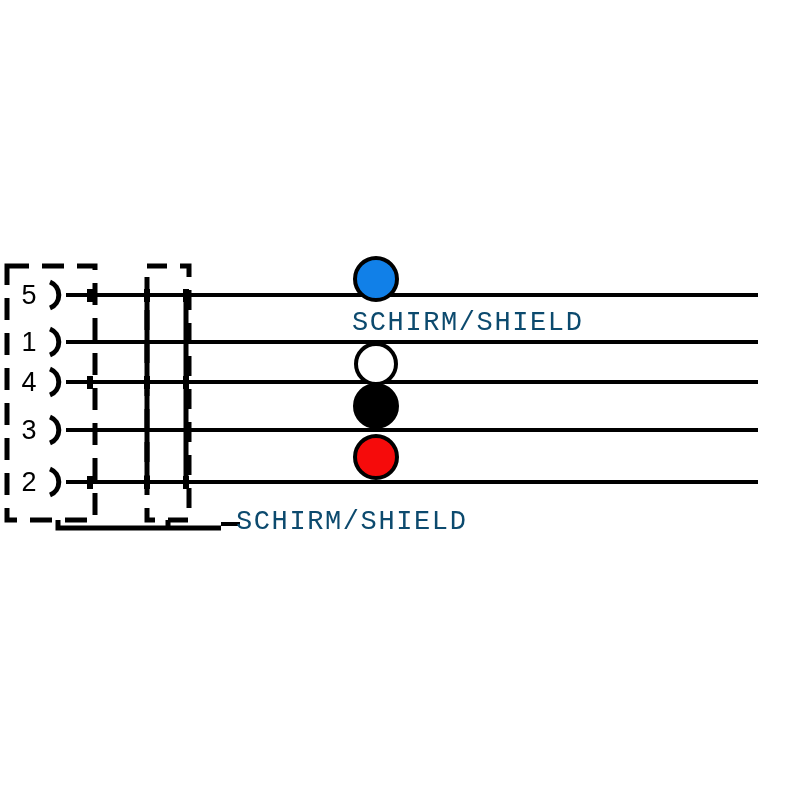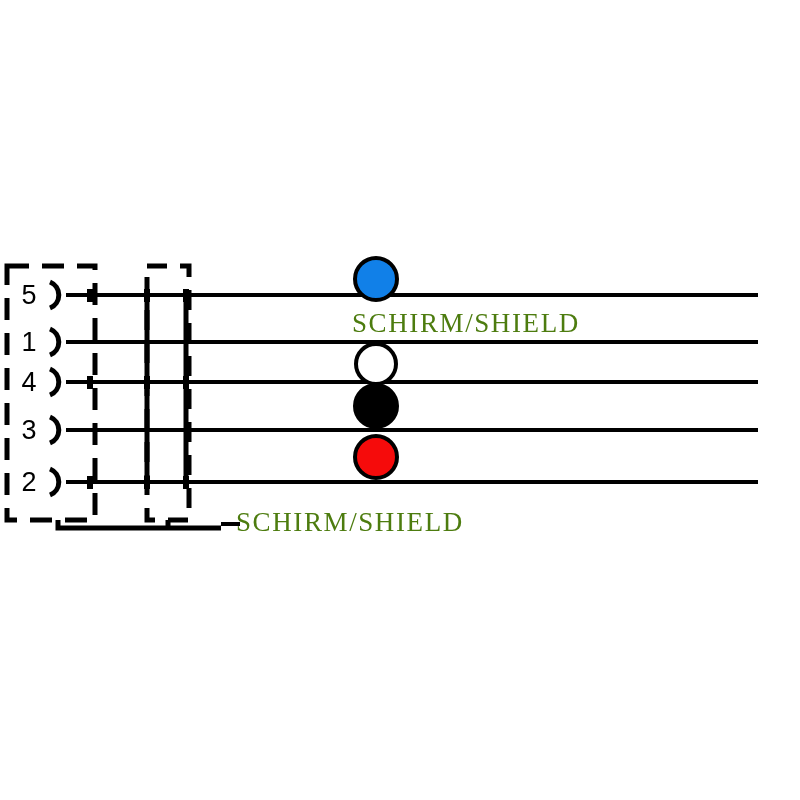--- a/index.html
+++ b/index.html
@@ -61,24 +61,24 @@
   .pin-number {
     font-family: "Liberation Sans", sans-serif;
     font-size: 27px;
     fill: #000000;
     text-anchor: middle;
     dominant-baseline: central;
   }
   .conductor-dot { stroke: #000000; stroke-width: 4; }
   .shield-label {
     position: absolute;
-    font-family: Liberation Serif, serif;
+    font-family: Liberation Mono, monospace;
     font-size: 27px;
     letter-spacing: 1.6px;
-    color: #4d7c0f;
+    color: #0c4a6e;
     white-space: nowrap;
     line-height: 1;
   }
   #shield-label-top  { left: 352px; top: 310px; }
   #shield-label-bottom { left: 236px; top: 509px; }
 </style>
 </head>
 <body>
 
 <div id="canvas">

